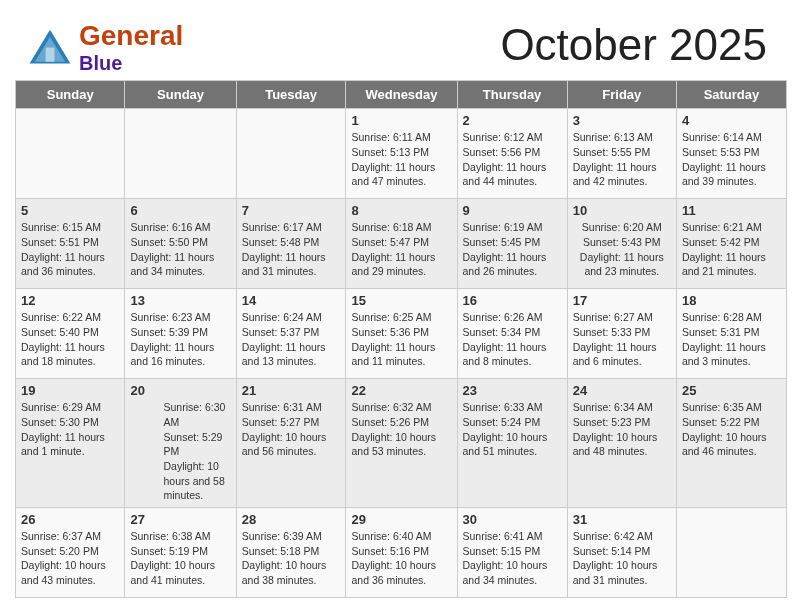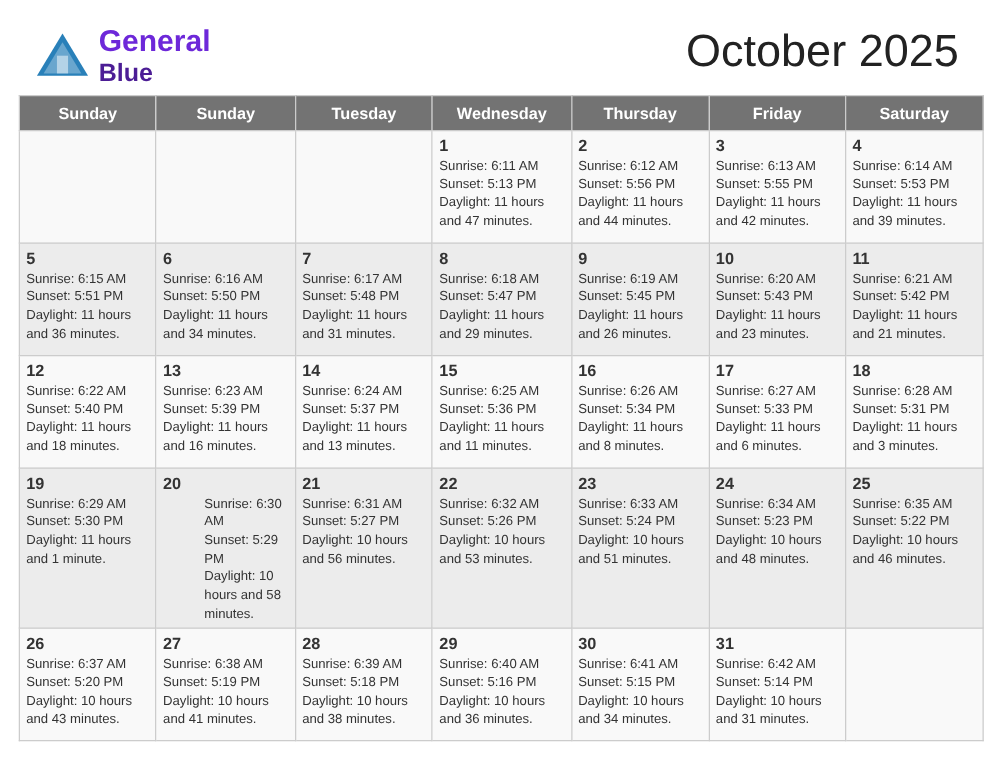--- a/index.html
+++ b/index.html
@@ -11,21 +11,21 @@
       padding: 10px;
     }
     .header {
       display: flex;
       justify-content: space-between;
       align-items: flex-start;
       padding: 10px 15px 5px 15px;
     }
     .title-block { text-align: right; }
     .month-title {
-      font-size: 36px;
+      font-size: 44px;
       font-weight: normal;
       color: #222;
     }
     .subtitle {
       font-size: 15px;
       color: #555;
     }
     table {
       width: 100%;
       border-collapse: collapse;
@@ -72,21 +72,21 @@
     .logo-svg {
       width: 50px;
       height: 40px;
     }
     .logo-wrapper {
       display: flex;
       align-items: center;
       gap: 4px;
     }
     .logo-text-block { display: flex; flex-direction: column; line-height: 1.15; }
-    .logo-general { font-size: 24px; font-weight: bold; color: #6d28d9; }
+    .logo-general { font-size: 28px; font-weight: bold; color: #c2410c; }
     .logo-blue-underline { font-size: 20px; font-weight: bold; color: #4c1d95; }
   </style>
 </head>
 <body>
 
 <div class="header">
   <div class="logo-wrapper">
 
     <svg class="logo-svg" viewBox="0 0 50 45">
       <polygon points="25,2 48,40 2,40" fill="#2980b9"></polygon>
@@ -171,21 +171,21 @@
 Daylight: 11 hours and 29 minutes.</div>
         </td>
         <td>
           <span class="day-number">9</span>
           <div class="cell-content" style="white-space: pre-line;">Sunrise: 6:19 AM
 Sunset: 5:45 PM
 Daylight: 11 hours and 26 minutes.</div>
         </td>
         <td>
           <span class="day-number">10</span>
-          <div class="cell-content" style="white-space: pre-line;">Sunrise: 6:20 AM
+          <div class="cell-content" style="white-space: pre-line; text-align: center;">Sunrise: 6:20 AM
 Sunset: 5:43 PM
 Daylight: 11 hours and 23 minutes.</div>
         </td>
         <td>
           <span class="day-number">11</span>
           <div class="cell-content" style="white-space: pre-line;">Sunrise: 6:21 AM
 Sunset: 5:42 PM
 Daylight: 11 hours and 21 minutes.</div>
         </td>
       </tr>

